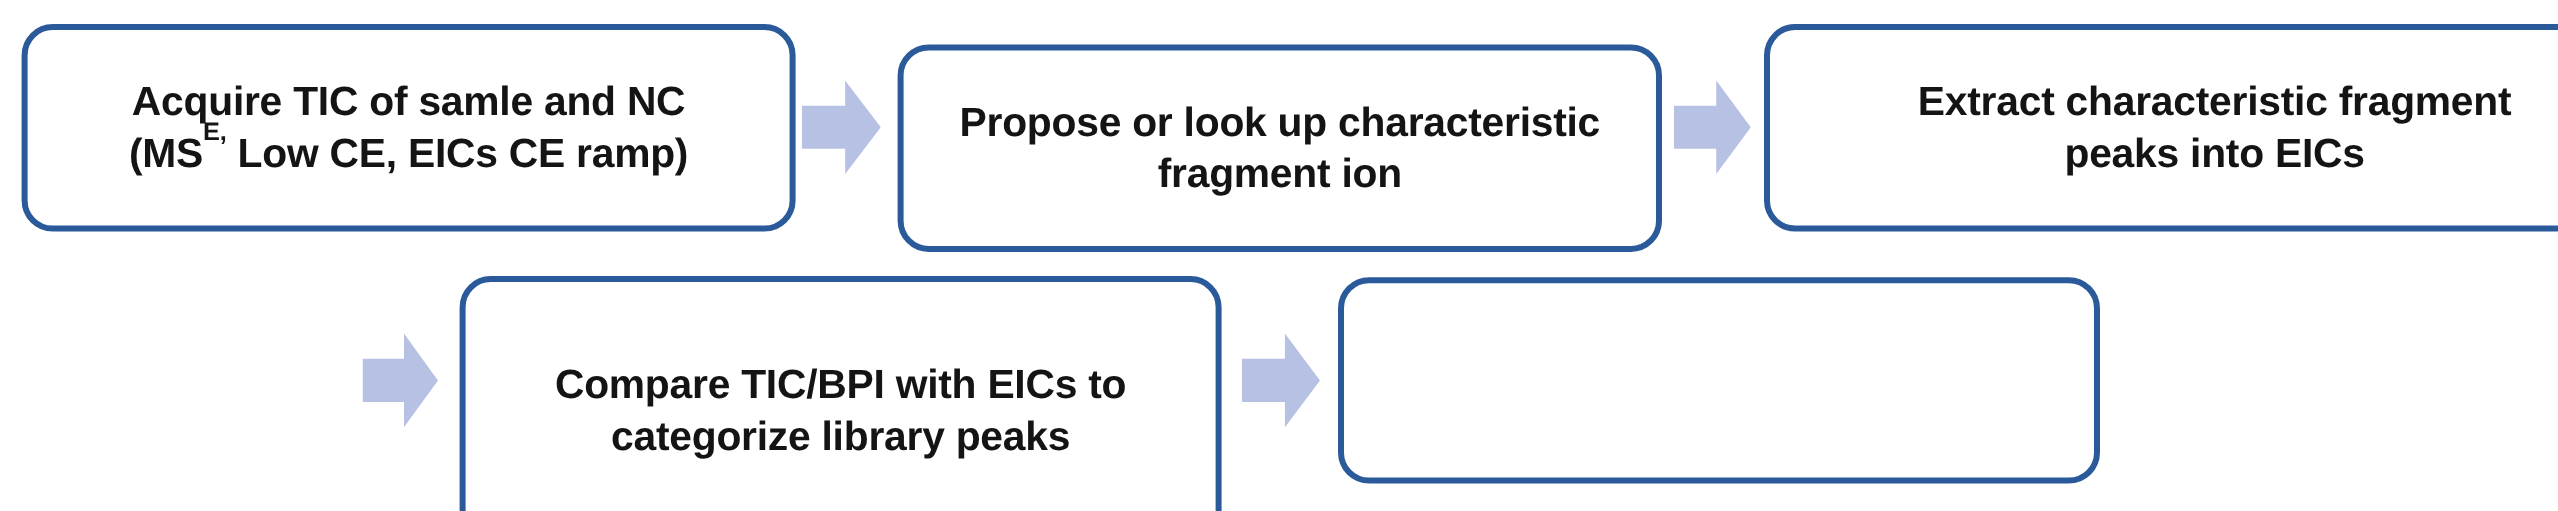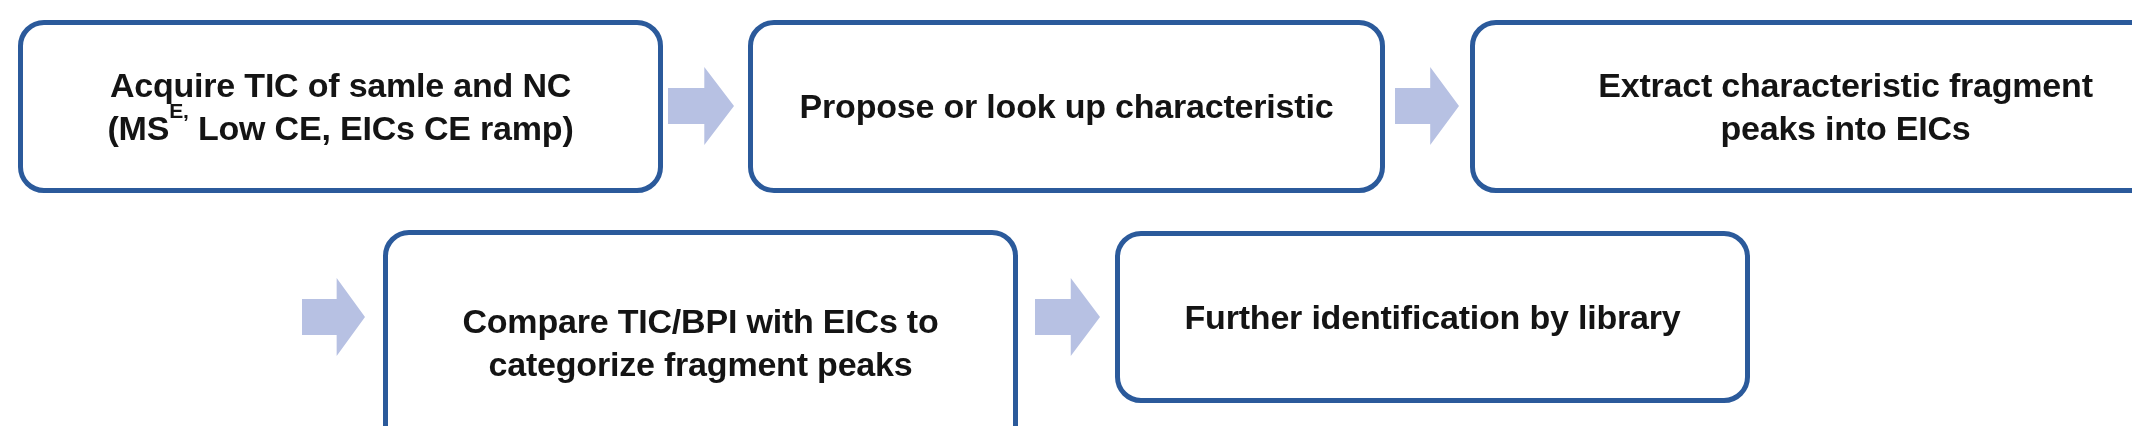--- a/index.html
+++ b/index.html
@@ -46,21 +46,21 @@
     top: -0.42em;
     line-height: 0;
   }
   .flow-arrow {
     position: absolute;
     background: var(--arrow-color);
     clip-path: polygon(0% 27%, 55% 27%, 55% 0%, 100% 50%, 55% 100%, 55% 73%, 0% 73%);
   }
   
   #box-1 { left: 18px;   top: 20px;  width: 645px; height: 173px; }
-  #box-2 { left: 748px;  top: 20px;  width: 637px; height: 173px; }
+  #box-2 { left: 748px;  top: 37px;  width: 637px; height: 173px; }
   #box-3 { left: 1470px; top: 20px;  width: 751px; height: 173px; }
   #box-4 { left: 383px;  top: 230px; width: 635px; height: 225px; }
   #box-5 { left: 1115px; top: 231px; width: 635px; height: 172px; }
   #arrow-1 { left: 668px;  top: 67px;  width: 66px; height: 78px; }
   #arrow-2 { left: 1395px; top: 67px;  width: 64px; height: 78px; }
   #arrow-3 { left: 302px;  top: 278px; width: 63px; height: 78px; }
   #arrow-4 { left: 1035px; top: 278px; width: 65px; height: 78px; }
 </style>
 </head>
 <body>
@@ -72,42 +72,42 @@
       <span class="line">Acquire TIC of samle and NC</span>
       <span class="line"><span>(MS</span><sup class="ms-sup">E,</sup><span> Low CE, EICs CE ramp)</span></span>
     </div>
   </div>
 
   <div class="flow-arrow" id="arrow-1"></div>
 
   <div class="flow-box" id="box-2">
     <div class="box-text">
       <span class="line">Propose or look up characteristic</span>
+      <span class="line">fragment ion</span>
     </div>
   </div>
 
   <div class="flow-arrow" id="arrow-2"></div>
 
   <div class="flow-box" id="box-3">
     <div class="box-text">
       <span class="line">Extract characteristic fragment</span>
       <span class="line">peaks into EICs</span>
     </div>
   </div>
 
   <div class="flow-arrow" id="arrow-3"></div>
 
   <div class="flow-box" id="box-4">
     <div class="box-text">
       <span class="line">Compare TIC/BPI with EICs to</span>
-      <span class="line">categorize fragment peaks</span>
+      <span class="line">categorize library peaks</span>
     </div>
   </div>
 
   <div class="flow-arrow" id="arrow-4"></div>
 
   <div class="flow-box" id="box-5">
     <div class="box-text">
-      <span class="line">Further identification by library</span>
     </div>
   </div>
 
 </div>
 
 </body></html>

